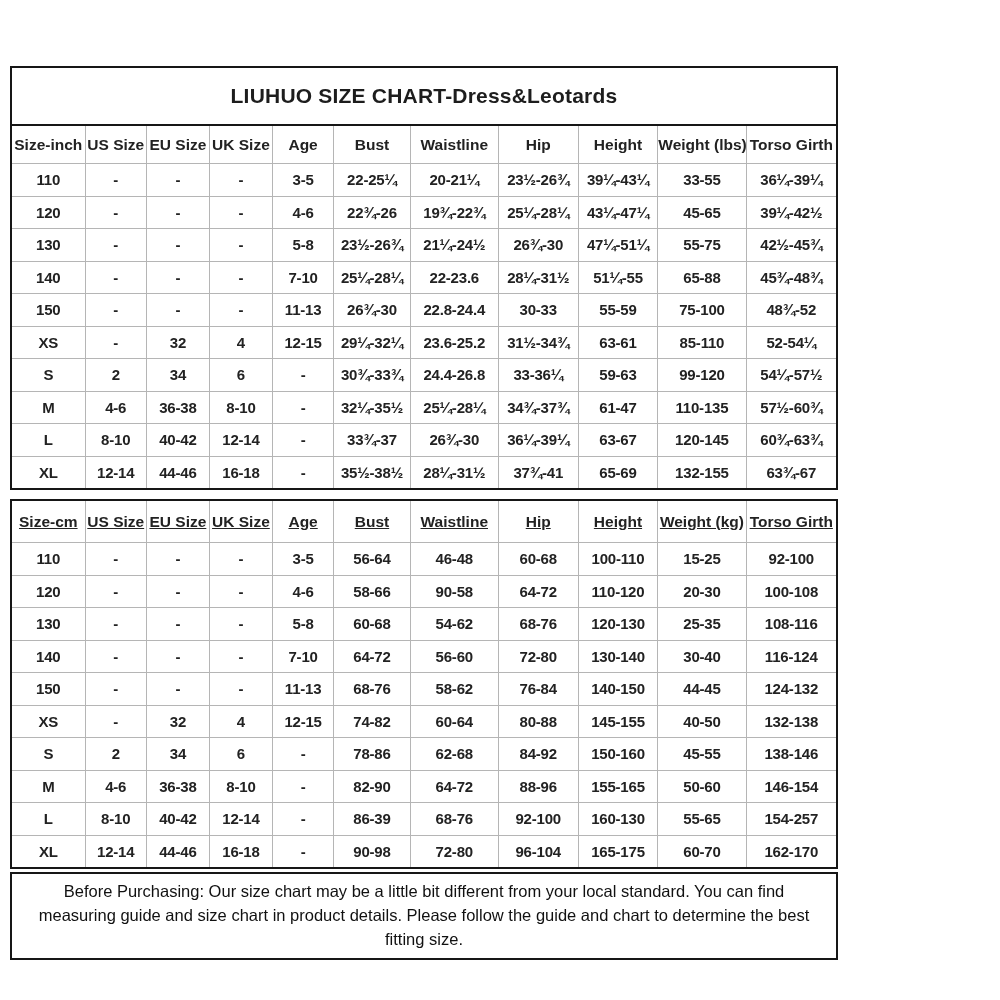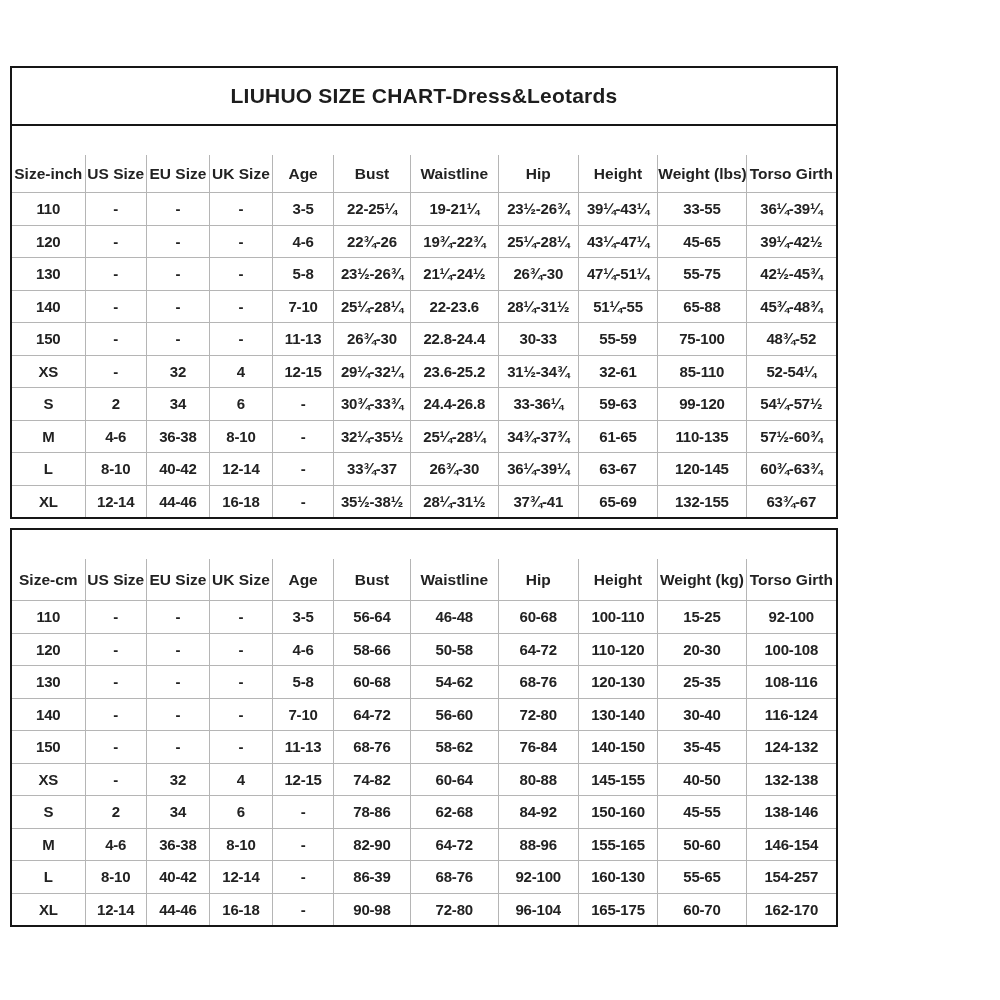--- a/index.html
+++ b/index.html
@@ -26,21 +26,20 @@
     font-weight: 700;
     font-size: 21px;
     letter-spacing: 0.2px;
     border-bottom: 2px solid #161616;
   }
   table.size-table {
     width: 100%;
     border-collapse: collapse;
     table-layout: fixed;
     border: hidden; 
-    margin-top: 29px;
   }
   table.size-table th,
   table.size-table td {
     border: 1px solid #b5b5b5;
     text-align: center;
     vertical-align: middle;
     padding: 0;
     font-weight: 700;
     color: #222222;
     white-space: nowrap;
@@ -49,21 +48,21 @@
   table.size-table thead th {
     height: 37px;
     font-size: 15.5px;
   }
   table.size-table tbody td {
     height: 31.5px;
     font-size: 15px;
     letter-spacing: -0.2px;
   }
   .panel-cm { margin-top: 9px; }
-  .panel-cm table.size-table thead th { height: 41px; }
+  .panel-cm table.size-table thead th { height: 41px; text-decoration: underline; }
   .footer-box {
     border: 2px solid #161616;
     margin-top: 3px;
     box-sizing: border-box;
     min-height: 62px;
     display: flex;
     align-items: center;
     justify-content: center;
     padding: 6px 18px;
   }
@@ -115,21 +114,21 @@
           </tr>
         </thead>
         <tbody>
           <tr>
             <td>110</td>
             <td>-</td>
             <td>-</td>
             <td>-</td>
             <td>3-5</td>
             <td>22-25¼</td>
-            <td>19-21¼</td>
+            <td>20-21¼</td>
             <td>23½-26¾</td>
             <td>39¼-43¼</td>
             <td>33-55</td>
             <td>36¼-39¼</td>
           </tr>
           <tr>
             <td>120</td>
             <td>-</td>
             <td>-</td>
             <td>-</td>
@@ -182,21 +181,21 @@
           </tr>
           <tr>
             <td>XS</td>
             <td>-</td>
             <td>32</td>
             <td>4</td>
             <td>12-15</td>
             <td>29¼-32¼</td>
             <td>23.6-25.2</td>
             <td>31½-34¾</td>
-            <td>32-61</td>
+            <td>63-61</td>
             <td>85-110</td>
             <td>52-54¼</td>
           </tr>
           <tr>
             <td>S</td>
             <td>2</td>
             <td>34</td>
             <td>6</td>
             <td>-</td>
             <td>30¾-33¾</td>
@@ -208,21 +207,21 @@
           </tr>
           <tr>
             <td>M</td>
             <td>4-6</td>
             <td>36-38</td>
             <td>8-10</td>
             <td>-</td>
             <td>32¼-35½</td>
             <td>25¼-28¼</td>
             <td>34¾-37¾</td>
-            <td>61-65</td>
+            <td>61-47</td>
             <td>110-135</td>
             <td>57½-60¾</td>
           </tr>
           <tr>
             <td>L</td>
             <td>8-10</td>
             <td>40-42</td>
             <td>12-14</td>
             <td>-</td>
             <td>33¾-37</td>
@@ -293,21 +292,21 @@
             <td>15-25</td>
             <td>92-100</td>
           </tr>
           <tr>
             <td>120</td>
             <td>-</td>
             <td>-</td>
             <td>-</td>
             <td>4-6</td>
             <td>58-66</td>
-            <td>50-58</td>
+            <td>90-58</td>
             <td>64-72</td>
             <td>110-120</td>
             <td>20-30</td>
             <td>100-108</td>
           </tr>
           <tr>
             <td>130</td>
             <td>-</td>
             <td>-</td>
             <td>-</td>
@@ -335,21 +334,21 @@
           <tr>
             <td>150</td>
             <td>-</td>
             <td>-</td>
             <td>-</td>
             <td>11-13</td>
             <td>68-76</td>
             <td>58-62</td>
             <td>76-84</td>
             <td>140-150</td>
-            <td>35-45</td>
+            <td>44-45</td>
             <td>124-132</td>
           </tr>
           <tr>
             <td>XS</td>
             <td>-</td>
             <td>32</td>
             <td>4</td>
             <td>12-15</td>
             <td>74-82</td>
             <td>60-64</td>
@@ -407,14 +406,17 @@
             <td>72-80</td>
             <td>96-104</td>
             <td>165-175</td>
             <td>60-70</td>
             <td>162-170</td>
           </tr>
         </tbody>
       </table>
   </div>
 
+  <div class="footer-box">
+    <div class="footer-text">Before Purchasing: Our size chart may be a little bit different from your local standard. You can find measuring guide and size chart in product details. Please follow the guide and chart to determine the best fitting size.</div>
+  </div>
 
 </div>
 
 </body></html>

